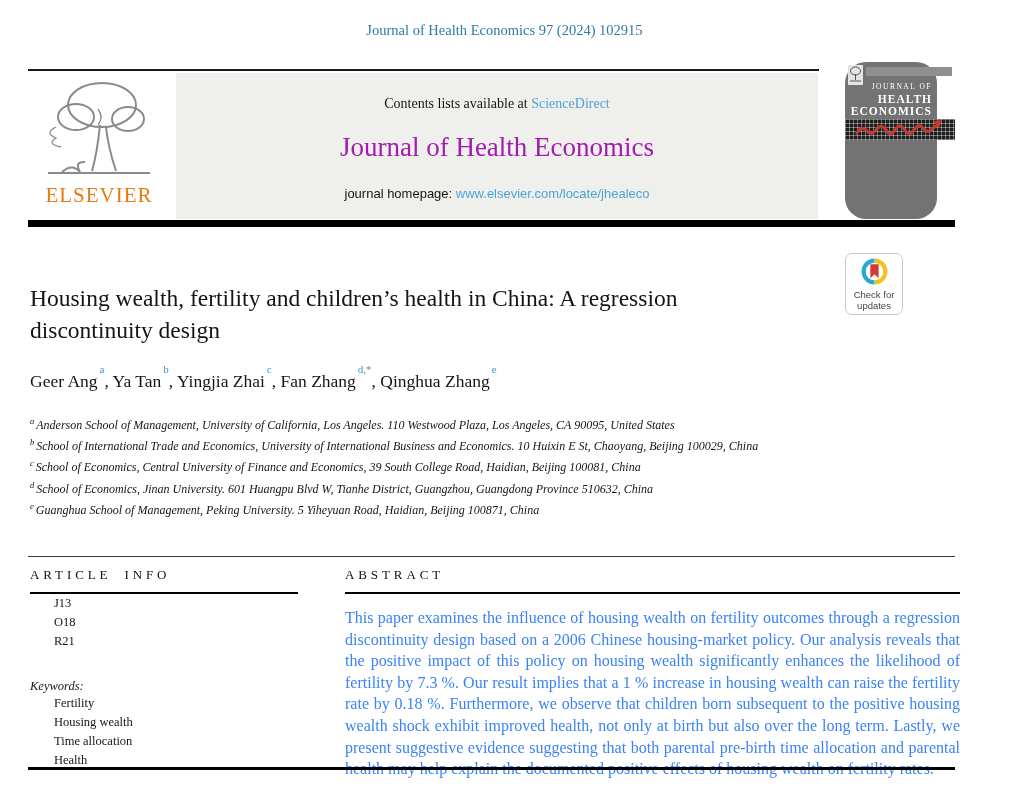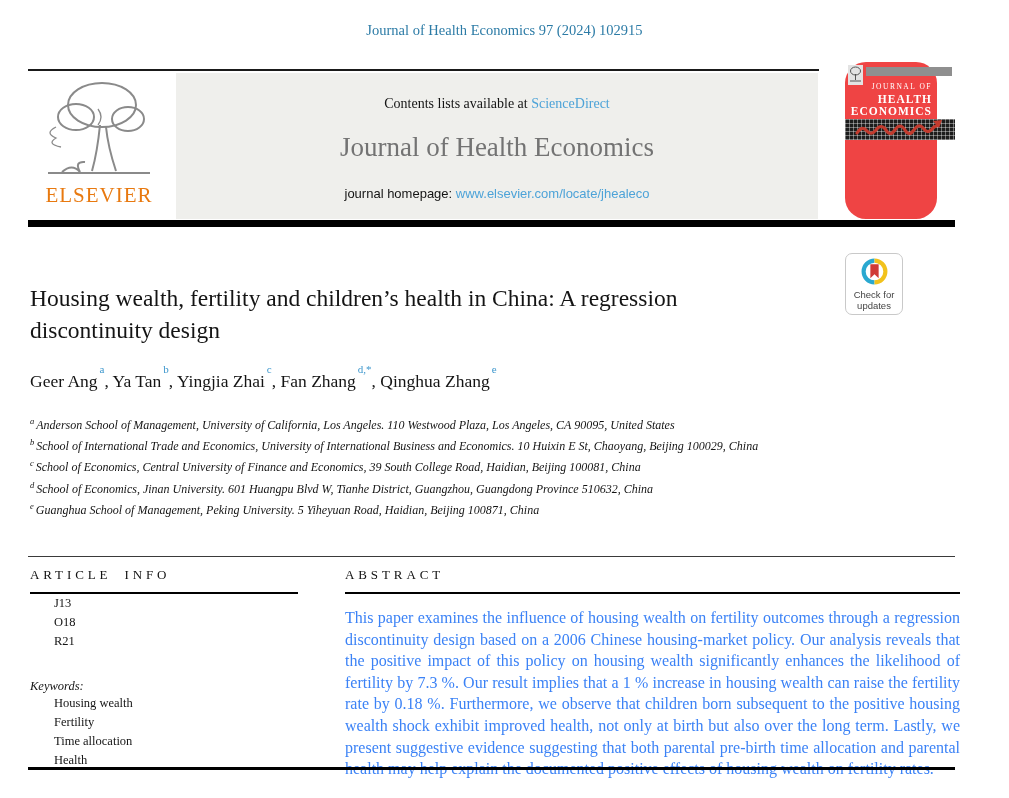--- a/index.html
+++ b/index.html
@@ -12,27 +12,27 @@
 
   
   .top-rule{position:absolute;left:28px;top:69px;width:791px;height:2px;background:#1a1a1a;}
   .logo-block{position:absolute;left:28px;top:75px;width:142px;height:144px;text-align:center;}
   .logo-block .tree{display:block;margin:0 auto;}
   .elsevier-word{font-size:21px;color:#e8790f;letter-spacing:1px;margin-top:0;}
 
   .banner{position:absolute;left:176px;top:73px;width:642px;height:146px;background:#efefec;text-align:center;}
   .contents-line{margin-top:23px;font-size:14px;color:#141414;}
   .link-blue{color:#4da3d8;text-decoration:none;cursor:pointer;}
-  .journal-name{margin-top:20px;font-size:27px;color:#737373;}
+  .journal-name{margin-top:20px;font-size:27px;color:#a21caf;}
   .homepage-line{margin-top:23px;font-size:13px;font-family:"Liberation Sans",sans-serif;color:#141414;}
 
   .header-bar{position:absolute;left:28px;top:220px;width:927px;height:7px;background:#000;}
 
   
-  .cover{position:absolute;left:845px;top:62px;width:92px;height:157px;background:#ef4444;border-radius:21px;}
+  .cover{position:absolute;left:845px;top:62px;width:92px;height:157px;background:#737373;border-radius:21px;}
   .cover-logo-box{position:absolute;left:3px;top:3px;width:15px;height:20px;background:#e3e3e3;}
   .cover-strip{position:absolute;left:21px;top:5px;width:86px;height:9px;background:#8f8f8f;}
   .cover-title{position:absolute;right:5px;top:19px;text-align:right;color:#fff;line-height:12px;}
   .cover-t1{font-size:7.5px;letter-spacing:1.5px;}
   .cover-t2{font-size:11.5px;font-weight:bold;letter-spacing:1px;}
   .cover-band{position:absolute;left:0;top:57px;width:110px;height:21px;background-color:#1d1d1d;
     background-image:
       repeating-linear-gradient(0deg,rgba(255,255,255,.38) 0 1px,transparent 1px 4px),
       repeating-linear-gradient(90deg,rgba(255,255,255,.38) 0 1px,transparent 1px 4px);}
 
@@ -159,22 +159,22 @@
 
   <div class="thin-rule"></div>
 
   <div class="info-col">
     <div class="colhead">ARTICLE INFO</div>
     <div class="colrule"></div>
     <div class="code-line">J13</div>
     <div class="code-line">O18</div>
     <div class="code-line">R21</div>
     <div class="ital-label" style="margin-top:28px;">Keywords:</div>
+    <div class="code-line">Fertility</div>
     <div class="code-line">Housing wealth</div>
-    <div class="code-line">Fertility</div>
     <div class="code-line">Time allocation</div>
     <div class="code-line">Health</div>
   </div>
 
   <div class="abs-col">
     <div class="colhead">ABSTRACT</div>
     <div class="colrule"></div>
     <div class="abs-text">This paper examines the influence of housing wealth on fertility outcomes through a regression discontinuity design based on a 2006 Chinese housing-market policy. Our analysis reveals that the positive impact of this policy on housing wealth significantly enhances the likelihood of fertility by 7.3 %. Our result implies that a 1 % increase in housing wealth can raise the fertility rate by 0.18 %. Furthermore, we observe that children born subsequent to the positive housing wealth shock exhibit improved health, not only at birth but also over the long term. Lastly, we present suggestive evidence suggesting that both parental pre-birth time allocation and parental health may help explain the documented positive effects of housing wealth on fertility rates.</div>
   </div>
 

